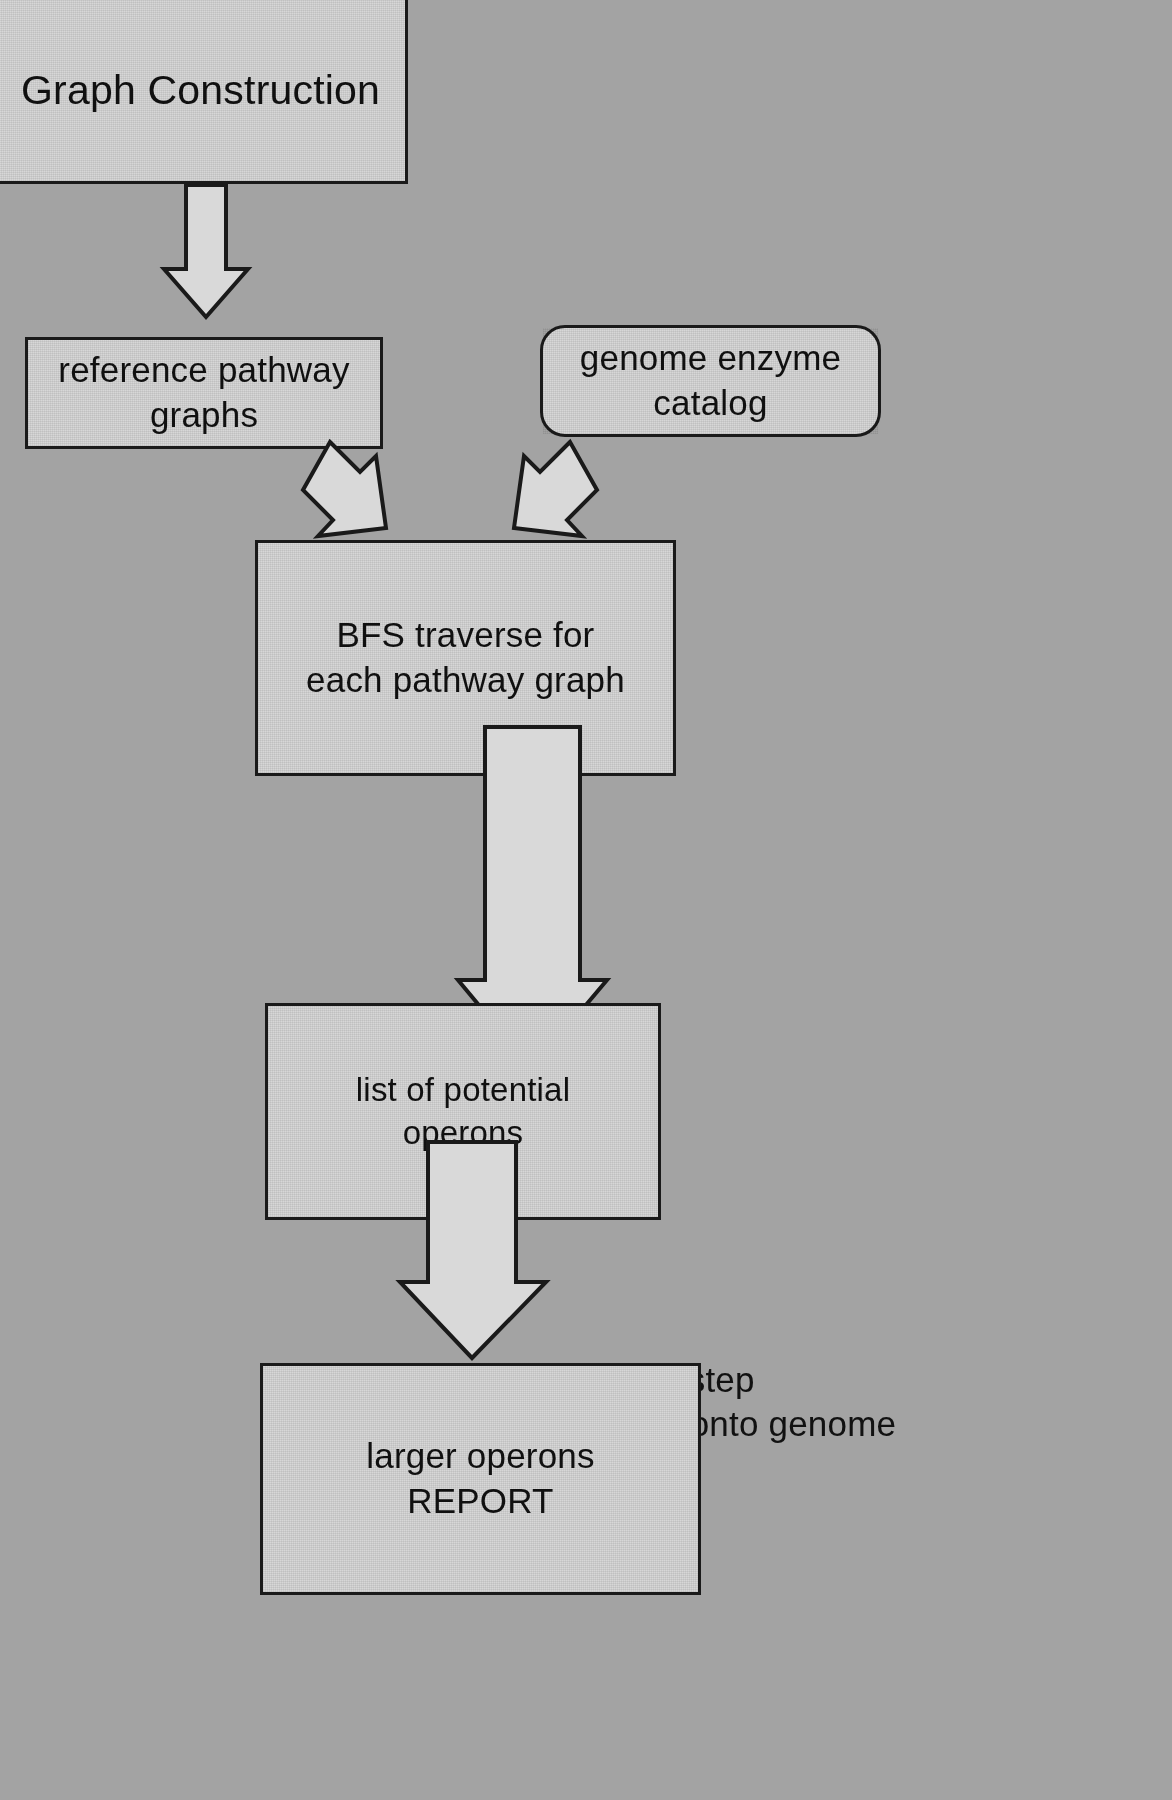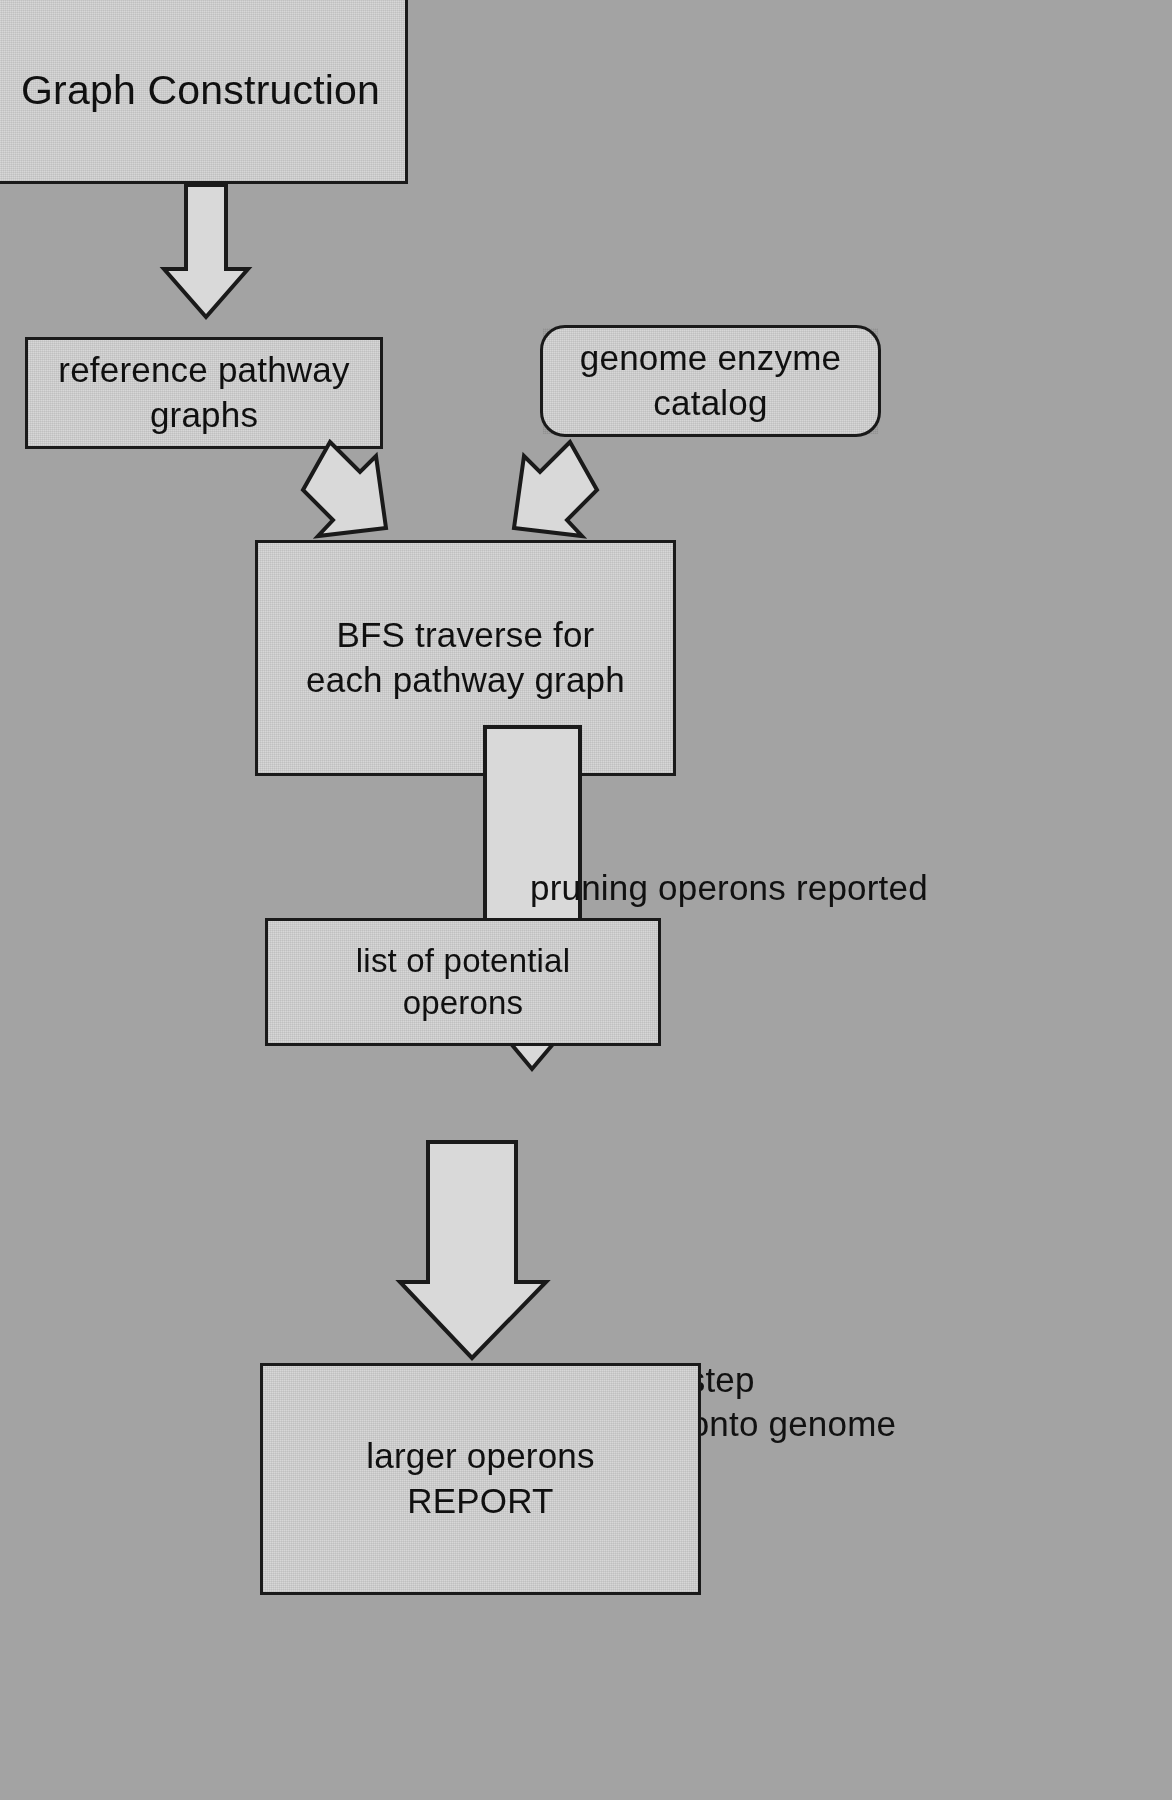--- a/index.html
+++ b/index.html
@@ -64,21 +64,21 @@
   #node-genome-enzyme {
     left: 540px; top: 325px; width: 341px; height: 112px;
     font-size: 35px;
     border-radius: 25px;
   }
   #node-bfs-traverse {
     left: 255px; top: 540px; width: 421px; height: 236px;
     font-size: 35px;
   }
   #node-list-operons {
-    left: 265px; top: 918px; width: 396px; height: 128px;
+    left: 265px; top: 1003px; width: 396px; height: 217px;
     font-size: 33px;
   }
   #node-larger-operons {
     left: 260px; top: 1363px; width: 441px; height: 232px;
     font-size: 35px;
   }
 
   
   .arrow {
     position: absolute;
@@ -143,21 +143,20 @@
 
   <div class="node" id="node-bfs-traverse">BFS traverse for
 each pathway graph</div>
 
   <div class="arrow" id="arrow-bfs-to-list">
     <svg viewBox="0 0 155 348" width="155" height="348" aria-hidden="true">
       <polygon class="arrow-fill" points="30,2 125,2 125,255 152,255 77,344 3,255 30,255"></polygon>
     </svg>
   </div>
 
-  <div class="edge-label" id="label-pruning">pruning operons reported</div>
 
   <div class="node" id="node-list-operons">list of potential
 operons</div>
 
   <div class="arrow" id="arrow-list-to-report">
     <svg viewBox="0 0 155 222" width="155" height="222" aria-hidden="true">
       <polygon class="arrow-fill" points="30,2 118,2 118,142 148,142 74,218 2,142 30,142"></polygon>
     </svg>
   </div>
 

